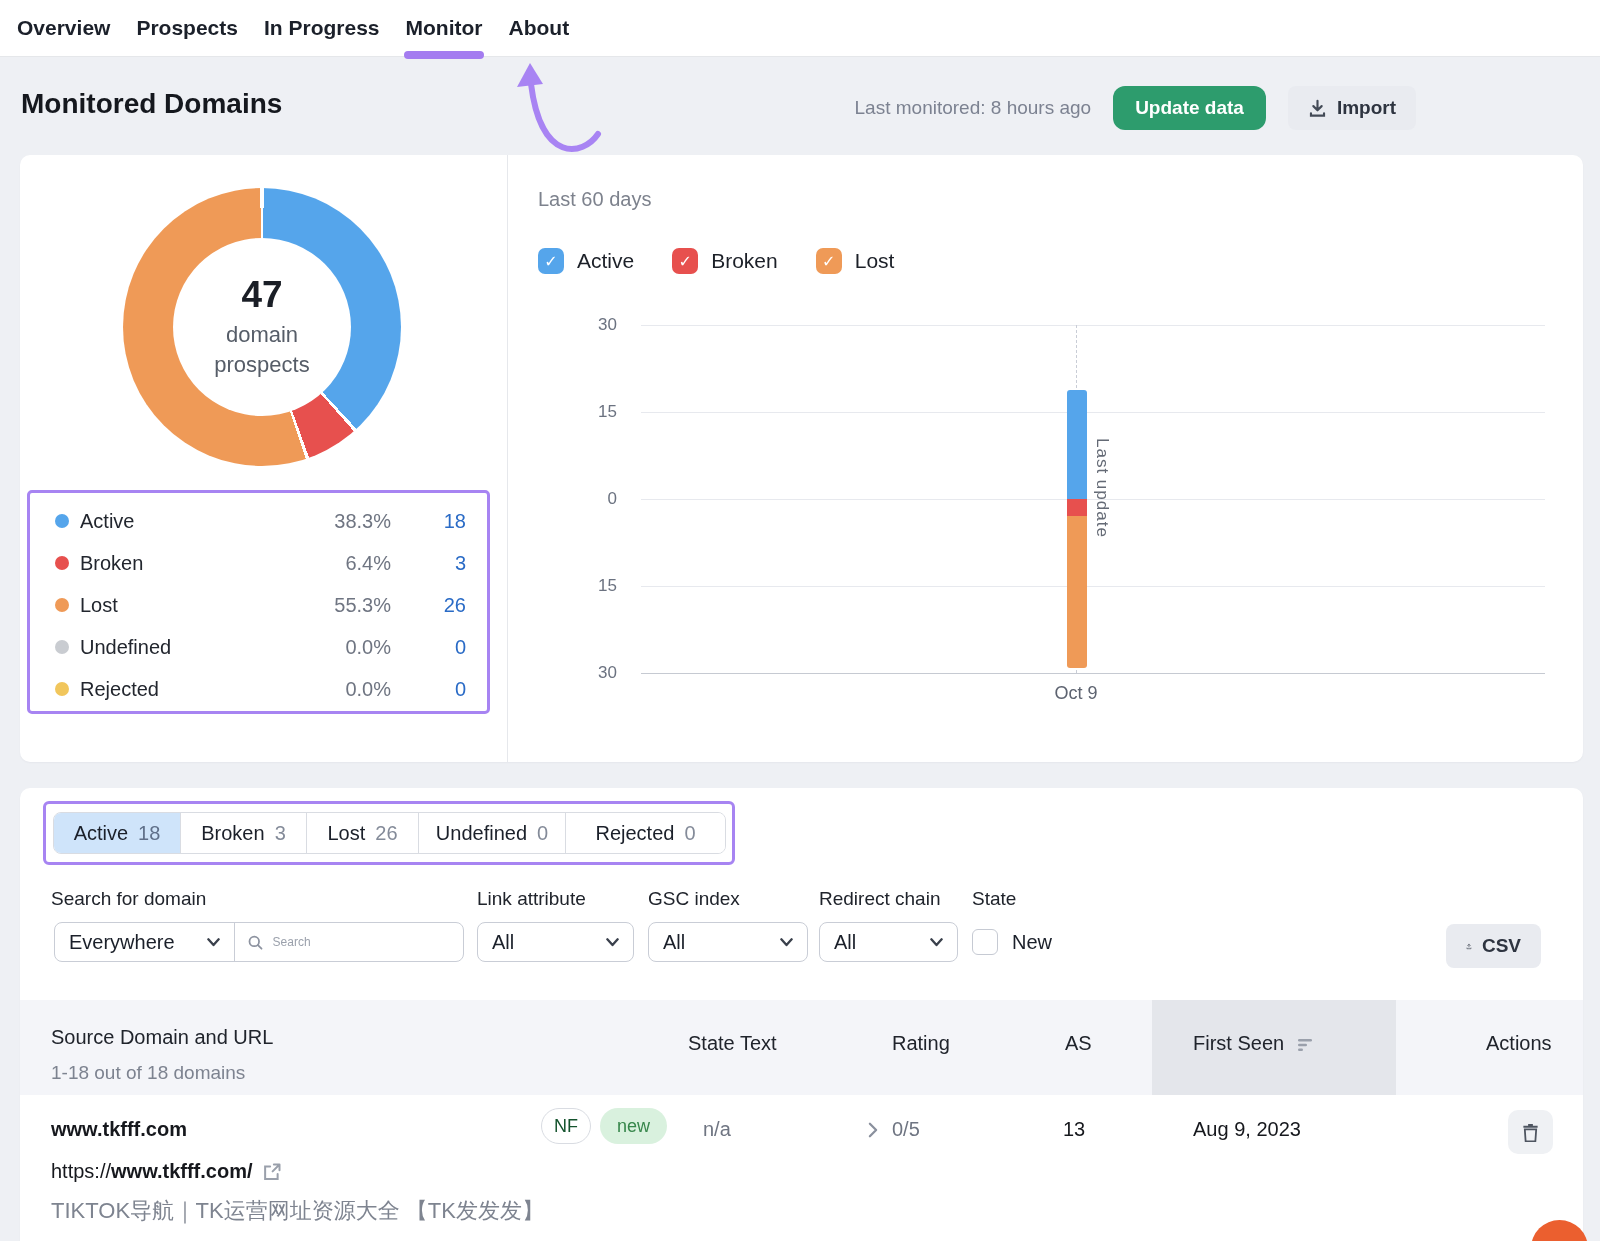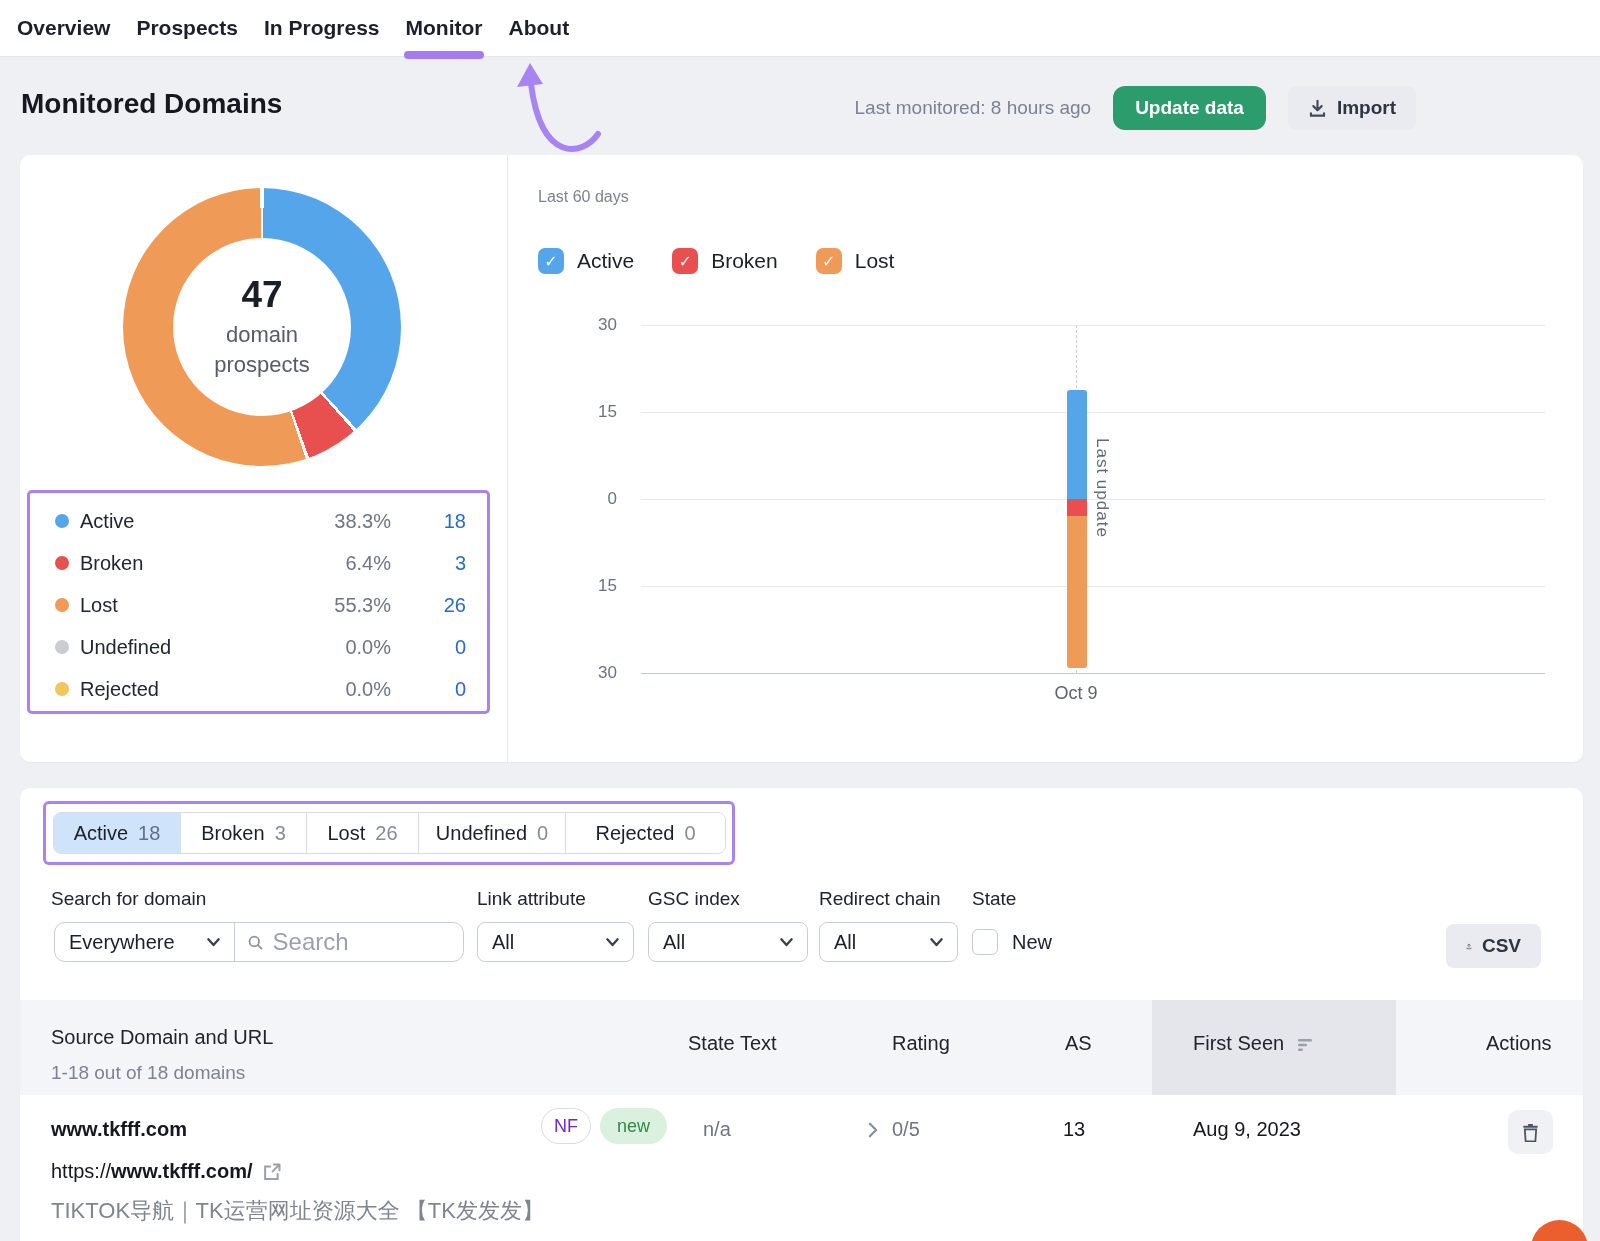--- a/index.html
+++ b/index.html
@@ -46,21 +46,21 @@
                 border:3px solid #a784f2; border-radius:5px; padding:7px 21px 0 25px; background:#fff; }
   .legend-row { height:42px; display:flex; align-items:center; }
   .dot { width:14px; height:14px; border-radius:50%; margin-right:11px; flex:0 0 auto; }
   .c-blue{background:#55a5eb;} .c-red{background:#e7504e;} .c-orange{background:#ef9a57;}
   .c-gray{background:#c9ccd1;} .c-yellow{background:#f1c65c;}
   .legend-label { font-size:20px; color:#22262e; }
   .legend-pct { margin-left:auto; width:110px; text-align:right; font-size:20px; color:#6f7582; }
   .legend-count { width:75px; text-align:right; font-size:20px; color:#2a6bc6; cursor:pointer; }
 
   
-  .trend-title { position:absolute; left:518px; top:33px; font-size:16px; color:#7d828d; }
+  .trend-title { position:absolute; left:518px; top:33px; font-size:20px; color:#7d828d; }
   .cb-row { position:absolute; left:518px; top:93px; display:flex; align-items:center; gap:38px; }
   .cb-item { display:flex; align-items:center; gap:13px; cursor:pointer; }
   .cb { width:26px; height:26px; border-radius:7px; display:flex; align-items:center; justify-content:center;
         color:#fff; font-size:16px; font-weight:700; }
   .cb-label { font-size:21px; color:#1c2028; }
 
   .gridline { position:absolute; left:621px; width:904px; height:1px; background:#e7e9ee; }
   .gridline.base { background:#c6cad2; }
   .ytick { position:absolute; left:540px; width:57px; text-align:right; font-size:17px; color:#6b7280; }
   .vline { position:absolute; left:1056px; top:170px; height:348px; width:0; border-left:1px dashed #c9cdd6; }
@@ -82,45 +82,45 @@
   .tab:last-child { border-right:none; }
   .tab.selected { background:#cfe4fa; }
   .tab .count { color:#848b99; }
   .tab.selected .count { color:#60708a; }
 
   
   .flabel { position:absolute; top:100px; font-size:19px; color:#20242c; }
   .control { position:absolute; top:134px; height:40px; border:1px solid #c9cdd6; border-radius:8px;
              background:#fff; display:flex; align-items:center; font-size:20px; color:#1b202a; }
   .sel { justify-content:space-between; padding:0 14px; cursor:pointer; }
-  .combo { left:34px; width:410px; padding:0;border-radius:11px; }
+  .combo { left:34px; width:410px; padding:0; }
   .combo-scope { width:180px; height:100%; display:flex; align-items:center; justify-content:space-between;
                  padding:0 14px; border-right:1px solid #c9cdd6; cursor:pointer; }
   .combo-search { flex:1; height:100%; display:flex; align-items:center; padding:0 12px; gap:9px; }
-  .combo-search input { border:none; outline:none; font-size:24px; color:#be185d; width:100%;
+  .combo-search input { border:none; outline:none; font-size:12px; color:#be185d; width:100%;
                         font-family:"Liberation Sans","DejaVu Sans",sans-serif; }
   .combo-search input::placeholder { color:#9ba1ac; }
   .chk-new { position:absolute; left:952px; top:141px; display:flex; align-items:center; gap:14px; cursor:pointer; }
   .chk-box { width:26px; height:26px; border:1px solid #c6cad3; border-radius:6px; background:#fff; }
   .chk-label { font-size:20px; color:#1b202a; }
   .btn-csv { position:absolute; left:1426px; top:136px; width:95px; height:44px; }
 
   
   .thead { position:absolute; left:0; top:212px; width:1563px; height:95px; background:#f4f5f9; }
   .thead-sorted-col { position:absolute; left:1132px; top:0; width:244px; height:95px; background:#e4e6eb; }
   .th { position:absolute; top:32px; font-size:20px; color:#20242c; }
   .th-sub { position:absolute; left:31px; top:62px; font-size:19px; color:#7d8390; }
   .sort-ico { display:inline-block; vertical-align:middle; margin-left:8px; }
 
   .trow { position:absolute; left:0; top:307px; width:1563px; height:146px; background:#fff; }
   .cell { position:absolute; top:23px; font-size:20px; color:#6f7582; }
   .domain { left:31px; font-weight:700; color:#16181d; cursor:pointer; }
   .badge-nf { position:absolute; left:521px; top:13px; width:50px; height:36px; border:1px solid #d9dce2;
               border-radius:18px; display:flex; align-items:center; justify-content:center;
-              font-size:18px; color:#6d28d9; background:#fff; }
+              font-size:18px; color:#14532d; background:#fff; }
   .badge-new { position:absolute; left:580px; top:13px; padding:0 17px; height:36px; background:#d9f1de;
                border-radius:18px; display:flex; align-items:center; justify-content:center;
                font-size:18px; color:#37874b; }
   .rating-wrap { position:absolute; left:848px; top:23px; display:flex; align-items:center; gap:14px; cursor:pointer; }
   .cell-dark { color:#16181d; }
   .trash-btn { position:absolute; left:1488px; top:15px; width:45px; height:44px; background:#eff1f4;
                border:none; border-radius:10px; display:flex; align-items:center; justify-content:center; cursor:pointer; }
   .url-line { position:absolute; left:31px; top:65px; font-size:20px; color:#16181d;
               display:flex; align-items:center; gap:9px; }
   .url-line b { font-weight:700; }

